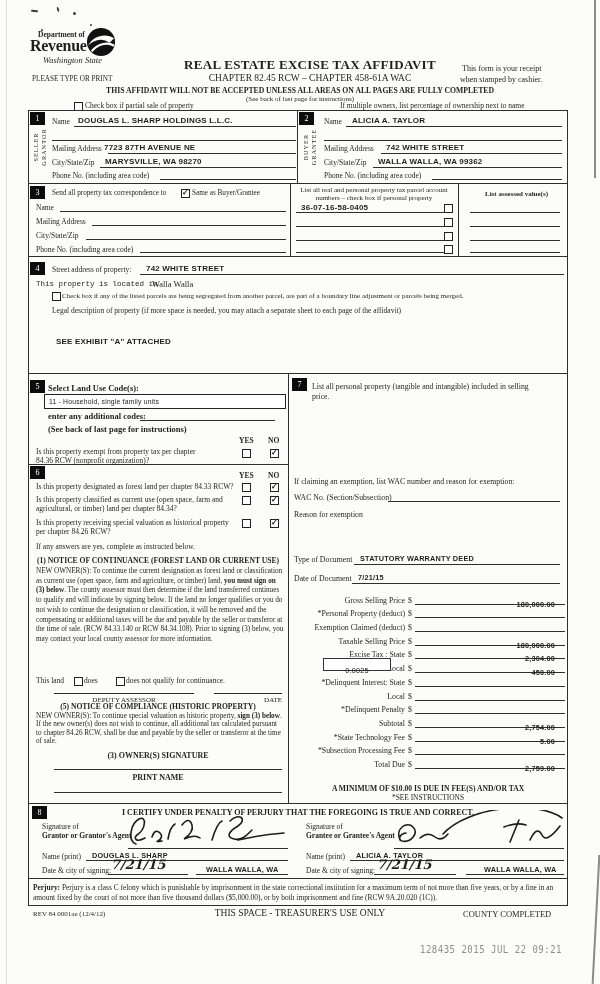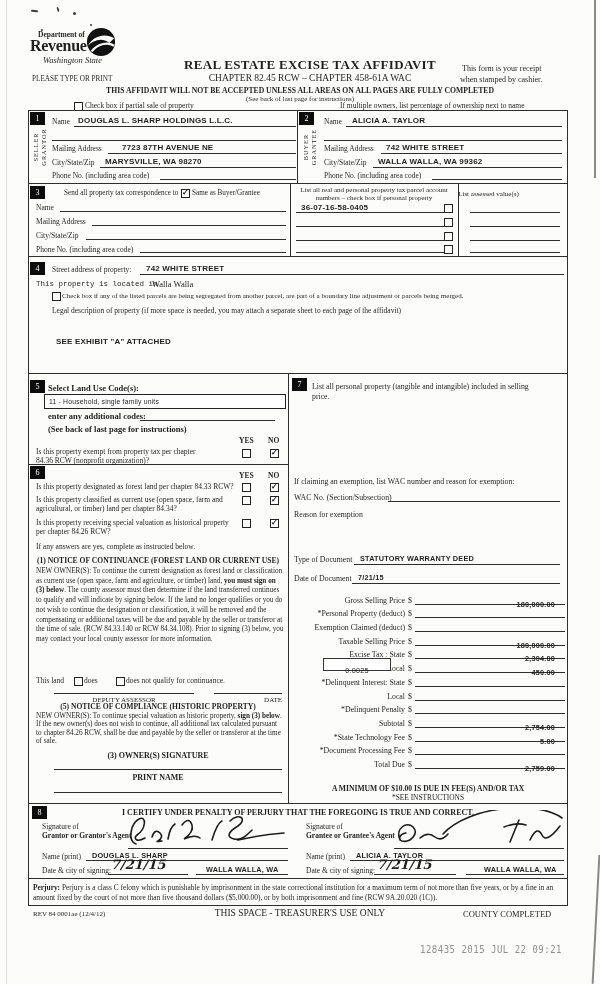--- a/index.html
+++ b/index.html
@@ -83,21 +83,21 @@
   <div class="numbox" style="left:30px;top:112px;">1</div>
   <div class="vlabel" style="left:8px;top:139px;width:64px;height:16px;">
     <div>SELLER</div>
     <div>GRANTOR</div>
   </div>
   <div class="abs ser" style="left:52px;top:117px;">Name</div>
   <div class="abs typed" style="left:78px;top:116px;">DOUGLAS L. SHARP HOLDINGS L.L.C.</div>
   <div class="line" style="left:74px;top:126px;width:222px;height:1px;"></div>
   <div class="line" style="left:52px;top:140px;width:244px;height:1px;"></div>
   <div class="abs ser" style="left:52px;top:144px;">Mailing Address</div>
-  <div class="abs typed" style="left:122px;top:143px;">7723 87TH AVENUE NE</div>
+  <div class="abs typed" style="left:104px;top:143px;">7723 87TH AVENUE NE</div>
   <div class="line" style="left:108px;top:153px;width:188px;height:1px;"></div>
   <div class="abs ser" style="left:52px;top:158px;">City/State/Zip</div>
   <div class="abs typed" style="left:105px;top:157px;">MARYSVILLE, WA  98270</div>
   <div class="line" style="left:100px;top:167px;width:196px;height:1px;"></div>
   <div class="abs ser" style="left:52px;top:171px;">Phone No. (including area code)</div>
   <div class="line" style="left:160px;top:179px;width:136px;height:1px;"></div>
 
   <div class="numbox" style="left:299px;top:112px;">2</div>
   <div class="vlabel" style="left:278px;top:139px;width:64px;height:16px;">
     <div>BUYER</div>
@@ -110,21 +110,21 @@
   <div class="abs ser" style="left:324px;top:144px;">Mailing Address</div>
   <div class="abs typed" style="left:386px;top:143px;">742 WHITE STREET</div>
   <div class="line" style="left:381px;top:153px;width:181px;height:1px;"></div>
   <div class="abs ser" style="left:324px;top:158px;">City/State/Zip</div>
   <div class="abs typed" style="left:378px;top:157px;">WALLA WALLA, WA  99362</div>
   <div class="line" style="left:373px;top:167px;width:189px;height:1px;"></div>
   <div class="abs ser" style="left:324px;top:171px;">Phone No. (including area code)</div>
   <div class="line" style="left:432px;top:179px;width:130px;height:1px;"></div>
 
   <div class="numbox" style="left:30px;top:186px;">3</div>
-  <div class="abs" style="left:52px;top:189px;font-size:7.2px;margin-left:12px;">Send all property tax correspondence to</div>
+  <div class="abs" style="left:52px;top:189px;font-size:7.2px;">Send all property tax correspondence to</div>
   <span class="cb ck" style="left:181px;top:189px;"></span>
   <div class="abs" style="left:192px;top:189px;font-size:7.2px;">Same as Buyer/Grantee</div>
   <div class="abs ser" style="left:36px;top:203px;">Name</div>
   <div class="line" style="left:60px;top:211px;width:226px;height:1px;"></div>
   <div class="abs ser" style="left:36px;top:217px;">Mailing Address</div>
   <div class="line" style="left:92px;top:225px;width:194px;height:1px;"></div>
   <div class="abs ser" style="left:36px;top:231px;">City/State/Zip</div>
   <div class="line" style="left:86px;top:239px;width:200px;height:1px;"></div>
   <div class="abs ser" style="left:36px;top:245px;">Phone No. (including area code)</div>
   <div class="line" style="left:140px;top:252px;width:146px;height:1px;"></div>
@@ -134,21 +134,21 @@
   <div class="abs typed" style="left:301px;top:203px;">36-07-16-58-0405</div>
   <div class="line" style="left:296px;top:212px;width:148px;height:1px;"></div>
   <span class="cb" style="left:444px;top:204px;"></span>
   <div class="line" style="left:296px;top:226px;width:148px;height:1px;"></div>
   <span class="cb" style="left:444px;top:218px;"></span>
   <div class="line" style="left:296px;top:240px;width:148px;height:1px;"></div>
   <span class="cb" style="left:444px;top:232px;"></span>
   <div class="line" style="left:296px;top:252px;width:148px;height:1px;"></div>
   <span class="cb" style="left:444px;top:245px;"></span>
 
-  <div class="abs ser7 ctr" style="left:436px;top:190px;width:105px;">List assessed value(s)</div>
+  <div class="abs ser7 ctr" style="left:464px;top:190px;width:105px;font-weight:bold;">List assessed value(s)</div>
   <div class="line" style="left:470px;top:212px;width:90px;height:1px;"></div>
   <div class="line" style="left:470px;top:226px;width:90px;height:1px;"></div>
   <div class="line" style="left:470px;top:240px;width:90px;height:1px;"></div>
   <div class="line" style="left:470px;top:252px;width:90px;height:1px;"></div>
 
   <div class="numbox" style="left:30px;top:262px;">4</div>
   <div class="abs ser" style="left:52px;top:265px;">Street address of property:</div>
   <div class="abs typed" style="left:146px;top:264px;">742 WHITE STREET</div>
   <div class="line" style="left:140px;top:274px;width:424px;height:1px;"></div>
   <div class="abs ser" style="left:36px;top:280px;font-family:Liberation Mono, monospace;">This property is located in</div>
@@ -274,21 +274,21 @@
         <span class="flab">Subtotal</span>
         <span class="fdol">$</span>
         <span class="fline"><span class="typed7">2,754.00</span></span>
       </div>
     <div class="frow">
         <span class="flab">*State Technology Fee</span>
         <span class="fdol">$</span>
         <span class="fline"><span class="typed7">5.00</span></span>
       </div>
     <div class="frow">
-        <span class="flab">*Document Processing Fee</span>
+        <span class="flab">*Subsection Processing Fee</span>
         <span class="fdol">$</span>
         <span class="fline"><span class="typed7"></span></span>
       </div>
     <div class="frow">
         <span class="flab">Total Due</span>
         <span class="fdol">$</span>
         <span class="fline"><span class="typed7">2,759.00</span></span>
       </div>
   </div>
   <div class="abs ctr" style="left:323px;top:658px;width:66px;height:11px;border:1px solid #333;background:#fff;">

